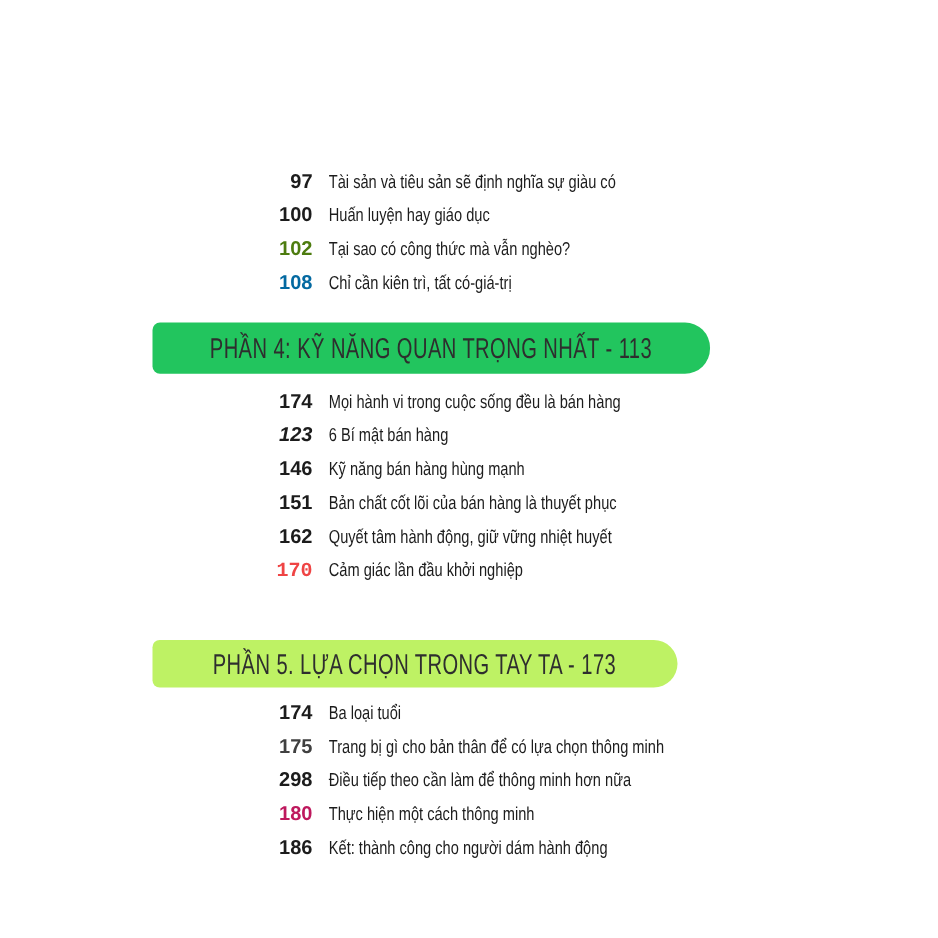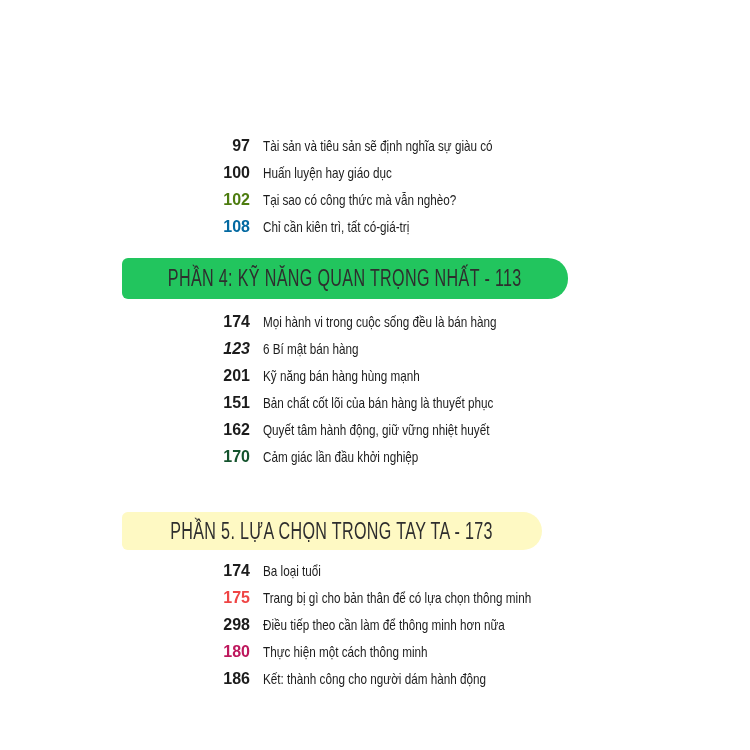--- a/index.html
+++ b/index.html
@@ -100,48 +100,48 @@
   <div class="toc-list" id="list-phan4">
       <div class="row">
         <span class="num" style="color: rgb(28, 28, 28);">174</span>
         <span class="title" style="color: rgb(28, 28, 28);">Mọi hành vi trong cuộc sống đều là bán hàng</span>
       </div>
       <div class="row">
         <span class="num" style="color: rgb(28, 28, 28); font-style: italic;">123</span>
         <span class="title" style="color: rgb(28, 28, 28);">6 Bí mật bán hàng</span>
       </div>
       <div class="row">
-        <span class="num" style="color: rgb(28, 28, 28);">201</span>
+        <span class="num" style="color: rgb(28, 28, 28);">146</span>
         <span class="title" style="color: rgb(28, 28, 28);">Kỹ năng bán hàng hùng mạnh</span>
       </div>
       <div class="row">
         <span class="num" style="color: rgb(28, 28, 28);">151</span>
         <span class="title" style="color: rgb(28, 28, 28);">Bản chất cốt lõi của bán hàng là thuyết phục</span>
       </div>
       <div class="row">
         <span class="num" style="color: rgb(28, 28, 28);">162</span>
         <span class="title" style="color: rgb(28, 28, 28);">Quyết tâm hành động, giữ vững nhiệt huyết</span>
       </div>
       <div class="row">
-        <span class="num" style="color: #14532d;">170</span>
+        <span class="num" style="color: #ef4444; font-family: Liberation Mono, monospace;">170</span>
         <span class="title" style="color: rgb(28, 28, 28);">Cảm giác lần đầu khởi nghiệp</span>
       </div>
     </div>
 
-  <div class="section-bar" id="bar-phan5" style="background: #fef9c3;">
+  <div class="section-bar" id="bar-phan5" style="background: #bef264;">
     <span class="bar-text" style="color: rgb(46, 46, 46);">PHẦN 5. LỰA CHỌN TRONG TAY TA - 173</span>
   </div>
 
   <div class="toc-list" id="list-phan5">
       <div class="row">
         <span class="num" style="color: rgb(28, 28, 28);">174</span>
         <span class="title" style="color: rgb(28, 28, 28);">Ba loại tuổi</span>
       </div>
       <div class="row">
-        <span class="num" style="color: #ef4444;">175</span>
+        <span class="num" style="color: #404040;">175</span>
         <span class="title" style="color: rgb(28, 28, 28);">Trang bị gì cho bản thân để có lựa chọn thông minh</span>
       </div>
       <div class="row">
         <span class="num" style="color: rgb(28, 28, 28);">298</span>
         <span class="title" style="color: rgb(28, 28, 28);">Điều tiếp theo cần làm để thông minh hơn nữa</span>
       </div>
       <div class="row">
         <span class="num" style="color: #be185d;">180</span>
         <span class="title" style="color: rgb(28, 28, 28);">Thực hiện một cách thông minh</span>
       </div>

